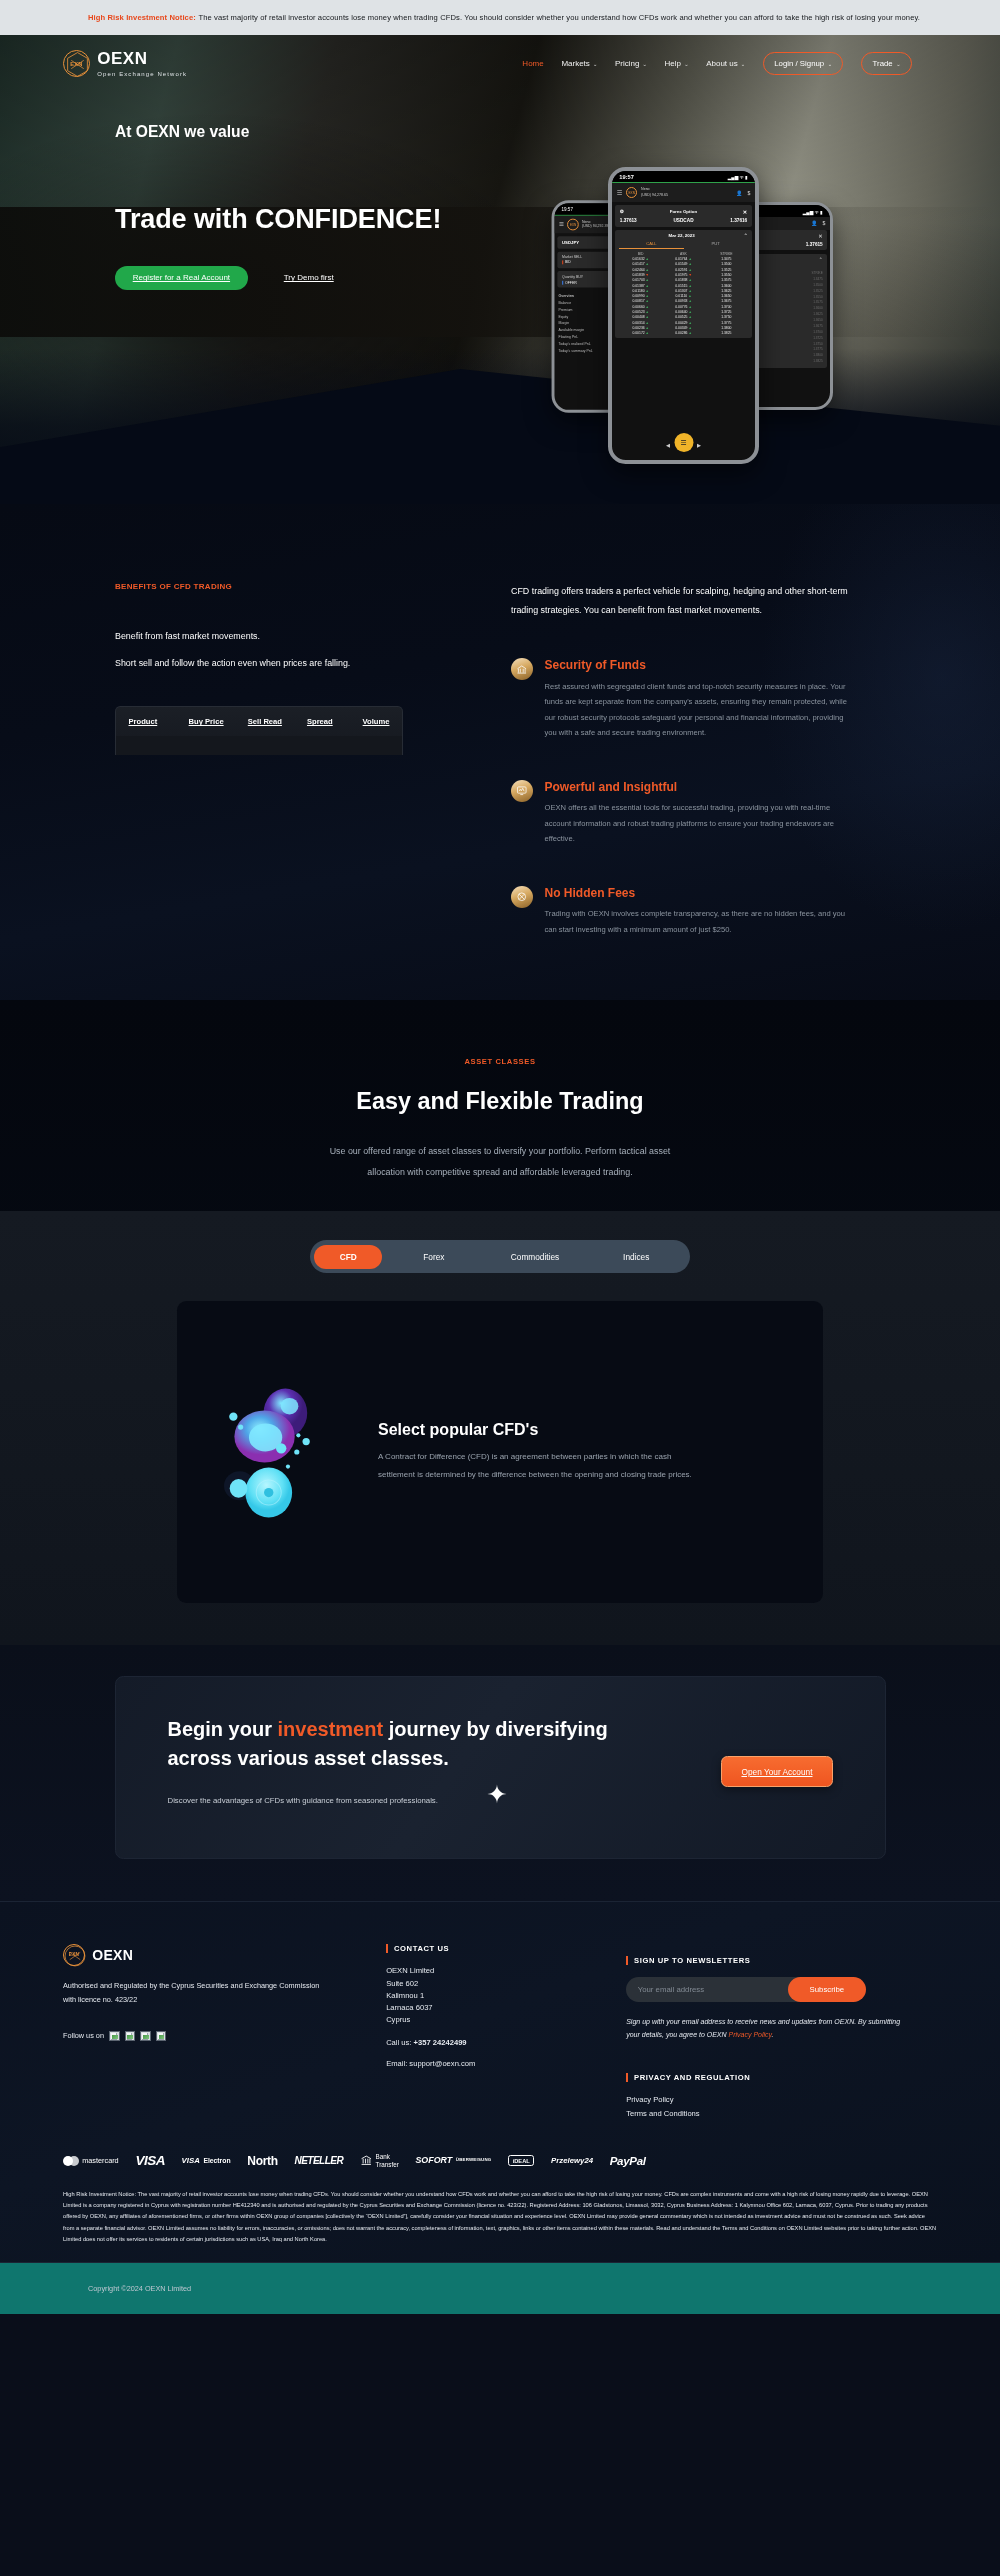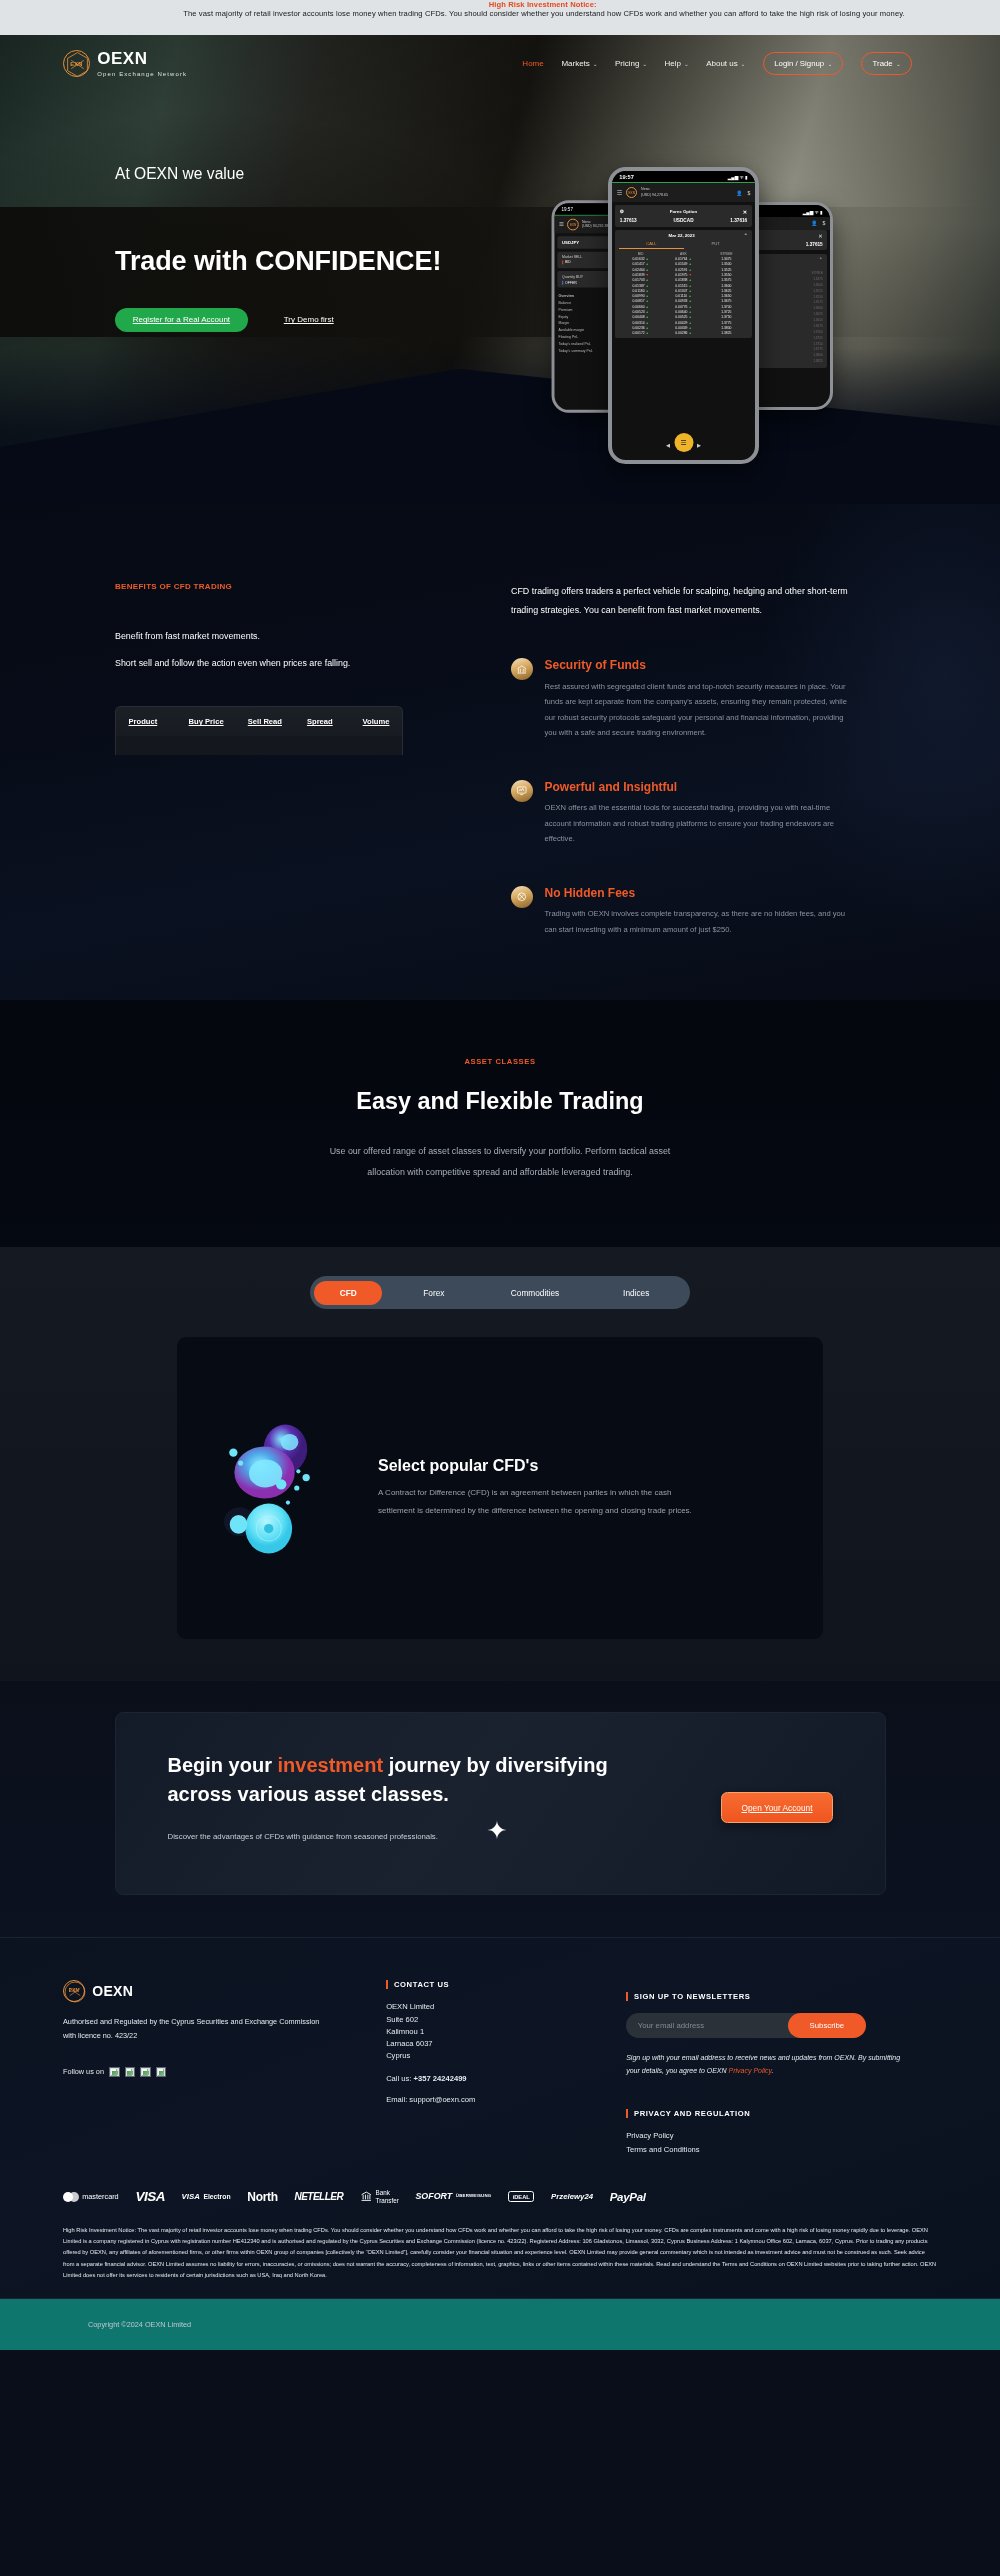--- a/index.html
+++ b/index.html
@@ -16,21 +16,20 @@
   
   .risk-banner {
     background: #dfe3e6;
     color: #15181c;
     height: 35px;
     display: flex;
     align-items: center;
     padding-left: 88px;
     font-size: 7.6px;
     letter-spacing: 0.1px;
-    flex-direction: column;
   }
   .risk-banner b { color: #e8481c; font-weight: 700; margin-right: 2.6px; }
 
   
   .hero {
     position: relative;
     height: 469px;
     overflow: hidden;
     background:
       linear-gradient(105deg, #20312b 0%, #394b43 16%, #2a2a26 30%, #181712 48%, #5d5d52 62%, #9a9a8c 74%, #6e6e62 86%, #2c332f 100%);
@@ -90,21 +89,21 @@
   .nav-btn {
     border: 0.8px solid #f05a28;
     border-radius: 14.6px;
     padding: 5.7px 10.4px;
     font-size: 7.8px; color: #fff; display:flex; align-items:center; gap:3.6px;
     cursor:pointer; white-space: nowrap;
   }
 
   
   .hero-content { position:relative; z-index:8; padding: 31px 0 0 115px; }
-  .hero-kicker { font-size: 15.6px; font-weight: 400; color:#fff; margin-top:42px; }
+  .hero-kicker { font-size: 15.6px; font-weight: 700; color:#fff; }
   .hero-title { font-size: 27px; font-weight: 800; color:#fff; margin-top: 63px; letter-spacing:-0.1px; }
   .hero-cta { display:flex; align-items:center; gap:36px; margin-top: 31px; }
   .btn-green {
     background:#21a84a; color:#fff; border:none;
     border-radius: 14.6px; padding: 7.3px 17.7px;
     font-size: 8px; font-family: inherit;
     text-decoration: underline; cursor:pointer;
   }
   .link-demo { font-size:8px; color:#fff; text-decoration: underline; cursor:pointer; }
 
@@ -197,21 +196,21 @@
   .assets {
     background: linear-gradient(180deg, #04070e 0%, #050912 50%, #080d18 100%);
     padding: 57px 0 0;
     text-align:center;
   }
   .as-kicker { color:#f05a28; font-weight:800; font-size:7.6px; letter-spacing:0.6px; }
   .as-title { font-size:23.4px; font-weight:700; color:#fff; margin-top: 22px;}
   .as-sub { color:#a7b0bb; font-size:8.9px; line-height:2.3; margin: 26px auto 0; width: 359px; }
 
   .tabs-wrap {
-    margin-top: 65px;
+    margin-top: 29px;
     background: linear-gradient(180deg, #151a22 0%, #10151d 100%);
     padding: 29px 0 42px;
   }
   .tabs {
     margin: 0 auto; width: 380px;
     background: #3c4a59; border-radius: 21px;
     display:flex; align-items:center; padding: 4.2px; gap: 2.1px;
   }
   .tab { flex:1; text-align:center; padding: 7.3px 0; font-size:8.3px; color:#fff; border-radius:16.7px; cursor:pointer;}
   .tab.on { background:#f05a28; font-weight:700; max-width: 68px; }

